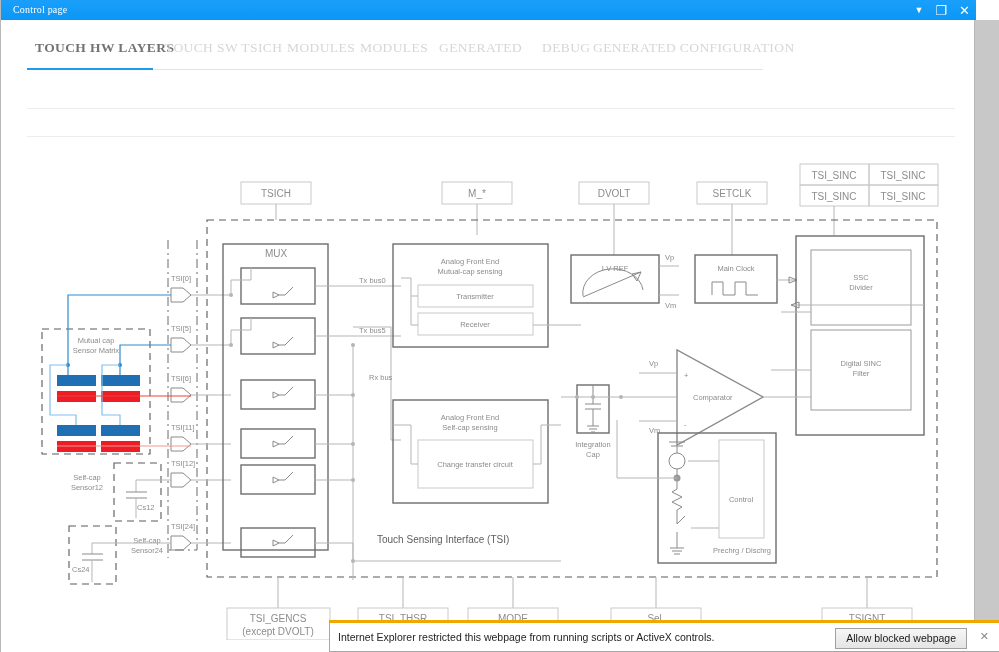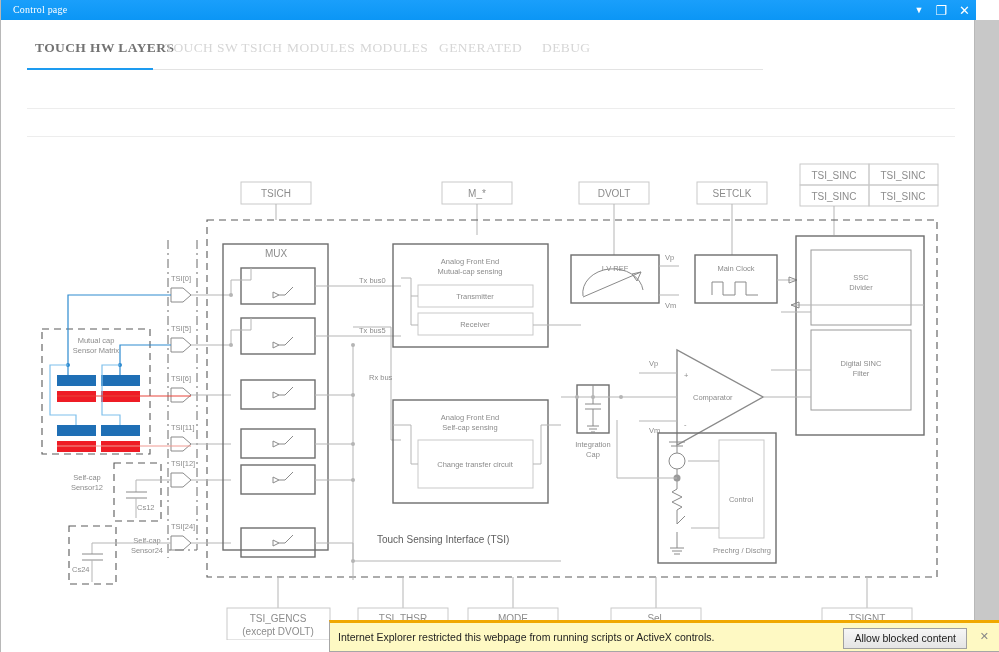--- a/index.html
+++ b/index.html
@@ -41,21 +41,21 @@
   .wire{stroke:#b5b5b5;stroke-width:1;fill:none;}
   .wire-d{stroke:#8a8a8a;stroke-width:1;fill:none;}
   .wire-blue{stroke:#2e8bd0;stroke-width:1.2;fill:none;}
   .wire-blue-l{stroke:#7fc0ec;stroke-width:1.2;fill:none;}
   .wire-red{stroke:#e8443a;stroke-width:1;fill:none;}
   .wire-red-l{stroke:#f09a92;stroke-width:1;fill:none;}
   .dash{fill:none;stroke:#5a5a5a;stroke-width:1.1;stroke-dasharray:7 5;}
   .dashdot{fill:none;stroke:#6a6a6a;stroke-width:1;stroke-dasharray:9 4 2 4;}
 
   
-  .iebar{position:absolute;left:329px;top:620px;width:670px;height:32px;background:#fef9c3;
+  .iebar{position:absolute;left:329px;top:620px;width:670px;height:32px;background:#ffffff;
          border-top:3px solid #f0a800;border-left:1px solid #a6a6a6;
          border-bottom:1px solid #a6a6a6;box-sizing:border-box;}
   .ietext{position:absolute;left:8px;top:8px;font-size:10.5px;color:#232323;
           font-family:"Liberation Sans",sans-serif;}
   .iebtn{position:absolute;right:32px;top:5px;height:19px;padding:0 10px;
          background:linear-gradient(to bottom,#f6f6f6,#e4e4e4);border:1px solid #a0a0a0;
          font-size:10.5px;color:#1a1a1a;line-height:19px;cursor:pointer;
          font-family:"Liberation Sans",sans-serif;}
   .iex{position:absolute;right:10px;top:7px;font-size:11px;color:#888;cursor:pointer;}
 </style>
@@ -78,20 +78,21 @@
       </div>
     </div>
 
     <div class="tabstrip">
       <span class="tab active" style="left:8px;">TOUCH HW LAYERS</span>
       <span class="tab" style="left:138px;">TOUCH SW TSICH</span>
       <span class="tab" style="left:260px;text-align:center;">MODULES</span>
       <span class="tab" style="left:333px;">MODULES</span>
       <span class="tab" style="left:412px;">GENERATED</span>
       <span class="tab" style="left:504px;margin-left:11px;">DEBUG</span>
+      <span class="tab" style="left:566px;">GENERATED CONFIGURATION</span>
     </div>
     <div class="tab-rule"></div>
     <div class="tab-underline"></div>
     <div class="rule2"></div>
     <div class="rule3"></div>
 
     <div class="diagram">
     <svg width="975" height="500" viewBox="0 0 975 500" xmlns="http://www.w3.org/2000/svg">
 
       <g>
@@ -413,17 +414,17 @@
         <text class="lbl" x="866" y="482" text-anchor="middle">TSIGNT</text>
       </g>
 
     </svg>
     </div>
 
   </div>
 
   <div class="iebar">
     <span class="ietext">Internet Explorer restricted this webpage from running scripts or ActiveX controls.</span>
-    <span class="iebtn">Allow blocked content</span>
+    <span class="iebtn">Allow blocked webpage</span>
     <span class="iex">✕</span>
   </div>
 
 </div>
 
 </body></html>

